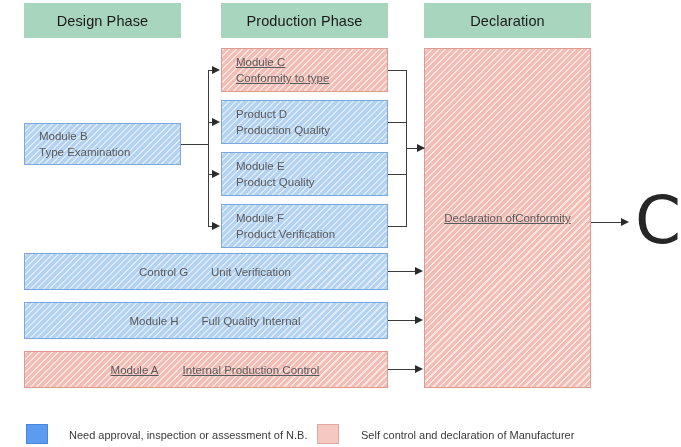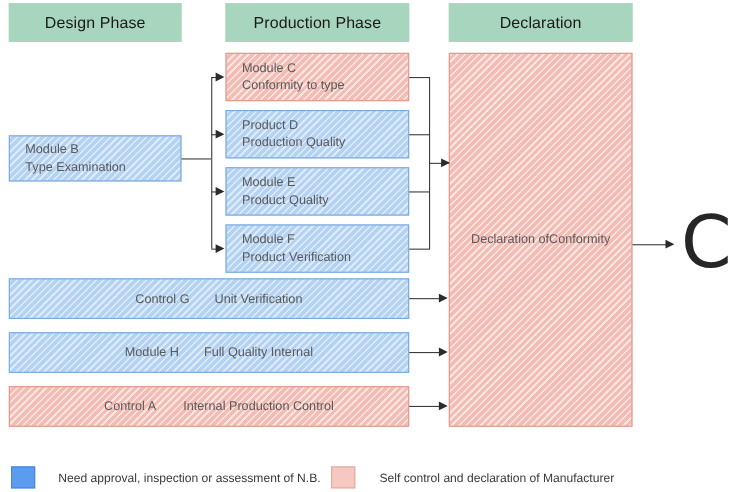--- a/index.html
+++ b/index.html
@@ -4,21 +4,21 @@
 <style>
   html,body{margin:0;padding:0;}
   body{
     width:681px;height:447px;
     background:#ffffff;
     font-family:"Liberation Sans", sans-serif;
     position:relative;
     overflow:hidden;
     -webkit-font-smoothing:antialiased;
   }
-  #stage{position:absolute;left:0;top:0;width:657px;height:447px;}
+  #stage{position:absolute;left:16px;top:0;width:657px;height:447px;}
 
   
   .box{position:absolute;box-sizing:border-box;}
 
   
   .phase-header{
     background:#a8d5bd;
     border:1px solid #a8d5bd;
     display:flex;align-items:center;justify-content:center;
     color:#1a1a1a;
@@ -50,20 +50,21 @@
   }
   .pink{
     border-color:#e09a90;
     background-color:#f3bdb5;
     background-image:repeating-linear-gradient(
         135deg,
         rgba(255,255,255,.60) 0px,
         rgba(255,255,255,.60) 1.6px,
         rgba(255,255,255,0) 1.6px,
         rgba(255,255,255,0) 4.6px);
+    text-decoration:underline;
   }
 
   
   .mod.wide{flex-direction:row;align-items:center;padding-left:18px;}
   .mod.wide .lbl{width:72px;flex:none;}
 
   
   .decl{
     align-items:center;justify-content:center;
     flex-direction:row;
@@ -163,21 +164,21 @@
     <span class="lbl">Control G</span>
     <span>Unit Verification</span>
   </div>
 
   <div class="box mod blue wide" style="left:8px;top:302px;width:364px;height:37px;">
     <span class="lbl">Module H</span>
     <span>Full Quality Internal</span>
   </div>
 
   <div class="box mod pink wide" style="left:8px;top:351px;width:364px;height:37px;">
-    <span class="lbl">Control A</span>
+    <span class="lbl">Module A</span>
     <span>Internal Production Control</span>
   </div>
 
   <div class="ln h" style="left:165px;top:144px;width:27px;"></div>
 
   <div class="ln v" style="left:192px;top:70px;height:156px;"></div>
 
   <div class="ln h" style="left:192px;top:70px;width:10px;"></div>
   <div class="arrow" style="left:196px;top:65.5px;"></div>
 

